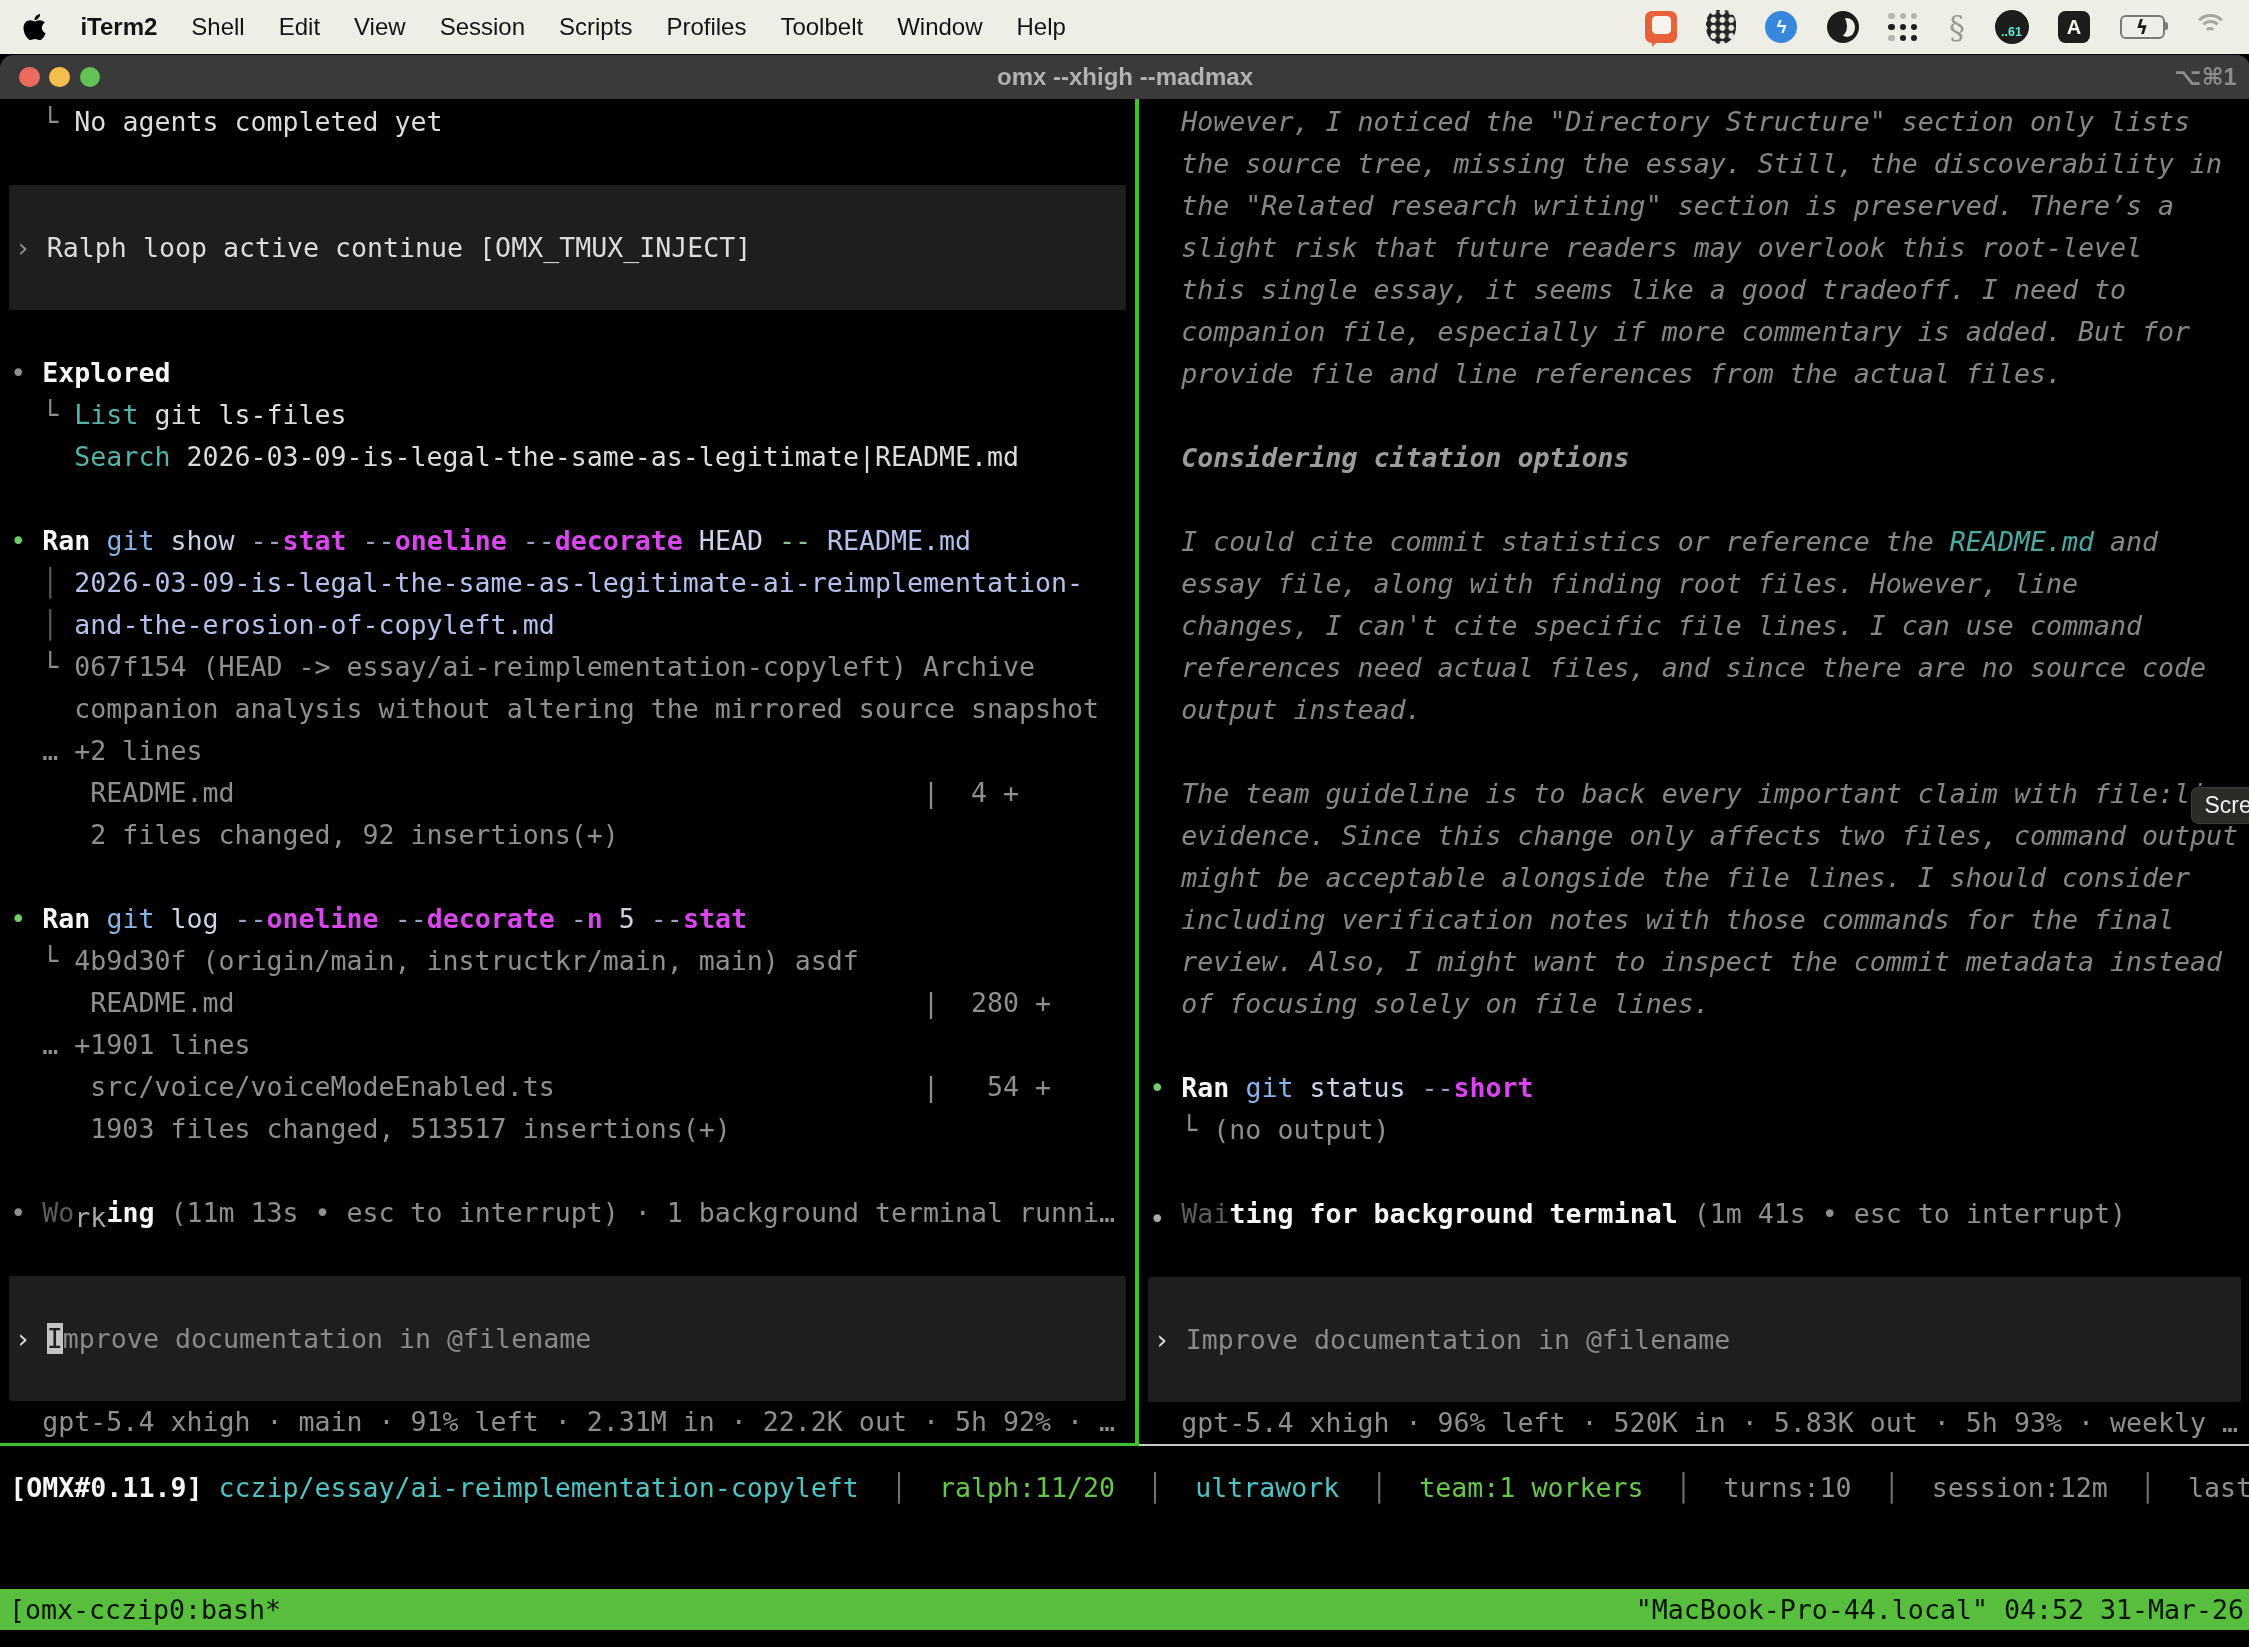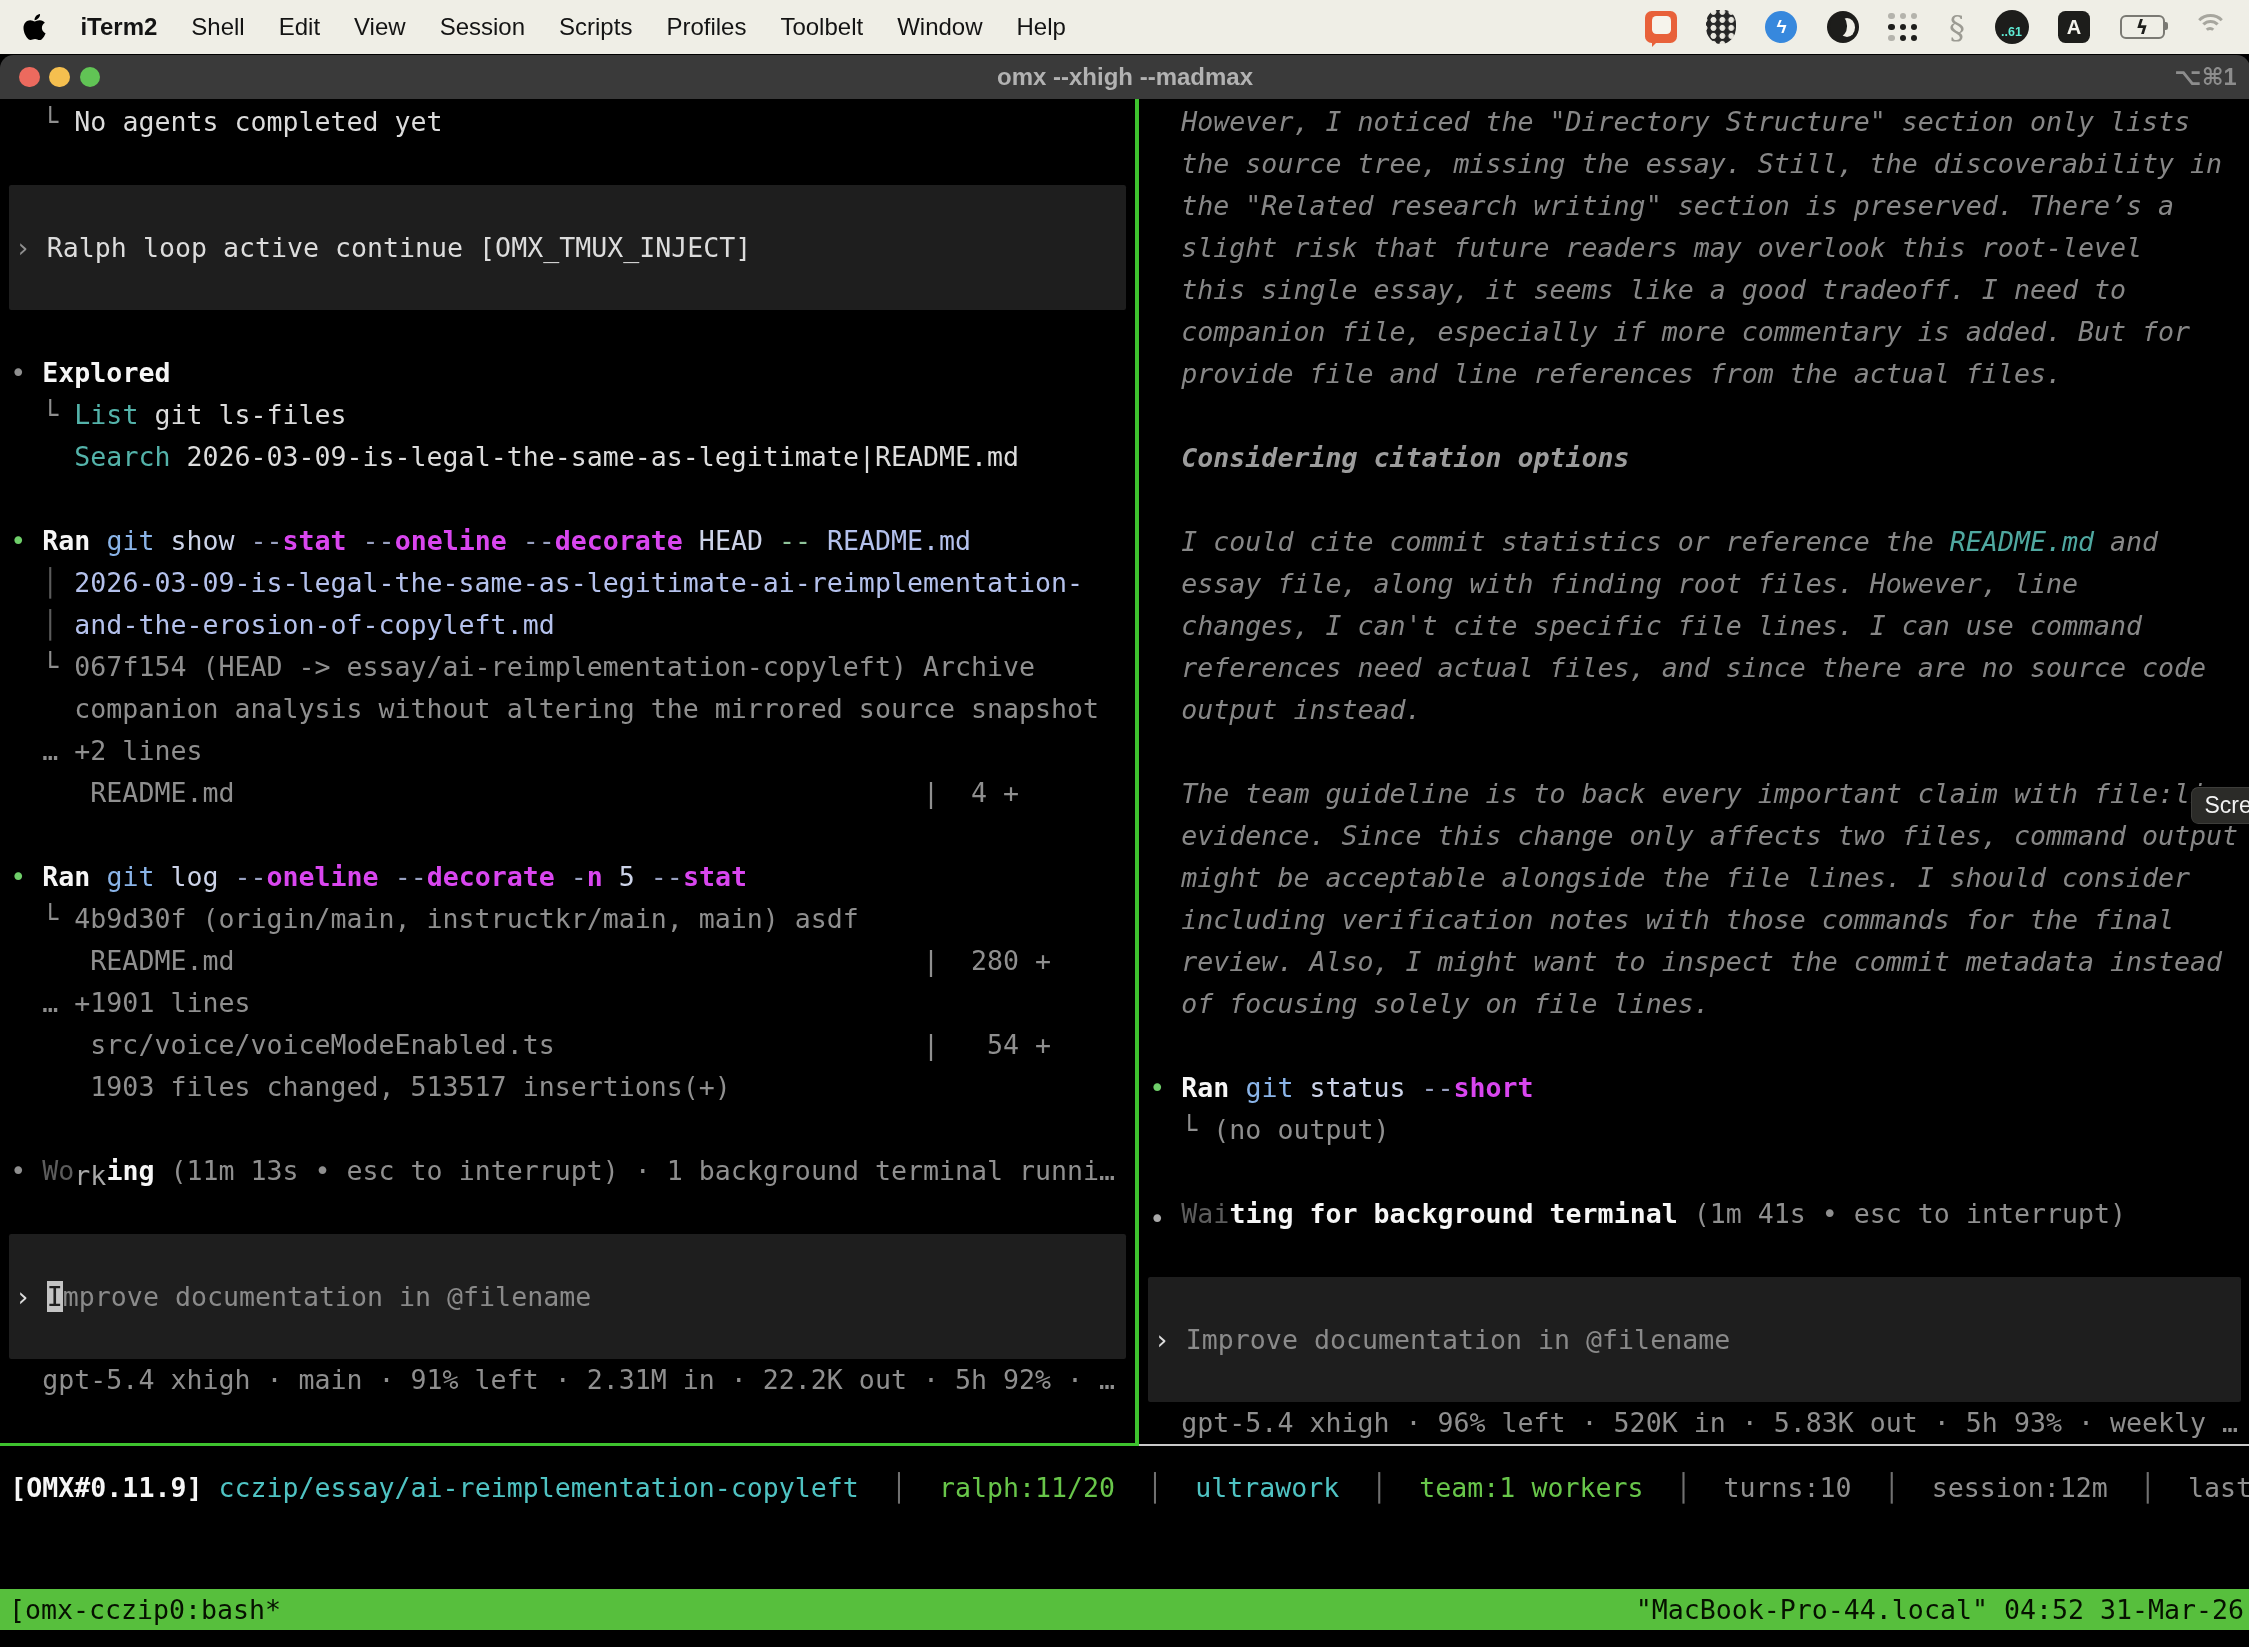--- a/index.html
+++ b/index.html
@@ -166,20 +166,21 @@
           <div class="row"><span class="c-g">  └ </span><span class="c-teal">List</span><span class="c-w"> git ls-files</span></div>
           <div class="row"><span class="c-g">    </span><span class="c-teal">Search</span><span class="c-w"> 2026-03-09-is-legal-the-same-as-legitimate|README.md</span></div>
           <div class="row"></div>
           <div class="row"><span class="c-grn">• </span><span class="c-b">Ran</span><span class="c-w"> </span><span class="c-blue">git</span><span class="c-lav"> show </span><span class="c-dash">--</span><span class="c-pink">stat</span><span class="c-w"> </span><span class="c-dash">--</span><span class="c-pink">oneline</span><span class="c-w"> </span><span class="c-dash">--</span><span class="c-pink">decorate</span><span class="c-lav"> HEAD </span><span class="c-sgrn">--</span><span class="c-w"> </span><span class="c-peri">README.md</span></div>
           <div class="row"><span class="c-dim">  │ </span><span class="c-peri">2026-03-09-is-legal-the-same-as-legitimate-ai-reimplementation-</span></div>
           <div class="row"><span class="c-dim">  │ </span><span class="c-peri">and-the-erosion-of-copyleft.md</span></div>
           <div class="row"><span class="c-g">  └ </span><span class="c-g">067f154 (HEAD -&gt; essay/ai-reimplementation-copyleft) Archive</span></div>
           <div class="row"><span class="c-g">    companion analysis without altering the mirrored source snapshot</span></div>
           <div class="row"><span class="c-g">  … +2 lines</span></div>
           <div class="row"><span class="c-g">     README.md                                           |  4 +</span></div>
+          <div class="row"><span class="c-g">     2 files changed, 92 insertions(+)</span></div>
           <div class="row"></div>
           <div class="row"><span class="c-grn">• </span><span class="c-b">Ran</span><span class="c-w"> </span><span class="c-blue">git</span><span class="c-lav"> log </span><span class="c-dash">--</span><span class="c-pink">oneline</span><span class="c-w"> </span><span class="c-dash">--</span><span class="c-pink">decorate</span><span class="c-w"> </span><span class="c-dash">-</span><span class="c-pink">n</span><span class="c-lav"> 5 </span><span class="c-dash">--</span><span class="c-pink">stat</span></div>
           <div class="row"><span class="c-g">  └ </span><span class="c-g">4b9d30f (origin/main, instructkr/main, main) asdf</span></div>
           <div class="row"><span class="c-g">     README.md                                           |  280 +</span></div>
           <div class="row"><span class="c-g">  … +1901 lines</span></div>
           <div class="row"><span class="c-g">     src/voice/voiceModeEnabled.ts                       |   54 +</span></div>
           <div class="row"><span class="c-g">     1903 files changed, 513517 insertions(+)</span></div>
           <div class="row"></div>
           <div class="row"><span class="c-g">• </span><span class="c-dim">Wo</span><span class="c-mid">rk</span><span class="c-b">ing</span><span class="c-g"> (11m 13s • esc to interrupt) · 1 background terminal runni…</span></div>
           <div class="row"></div>

